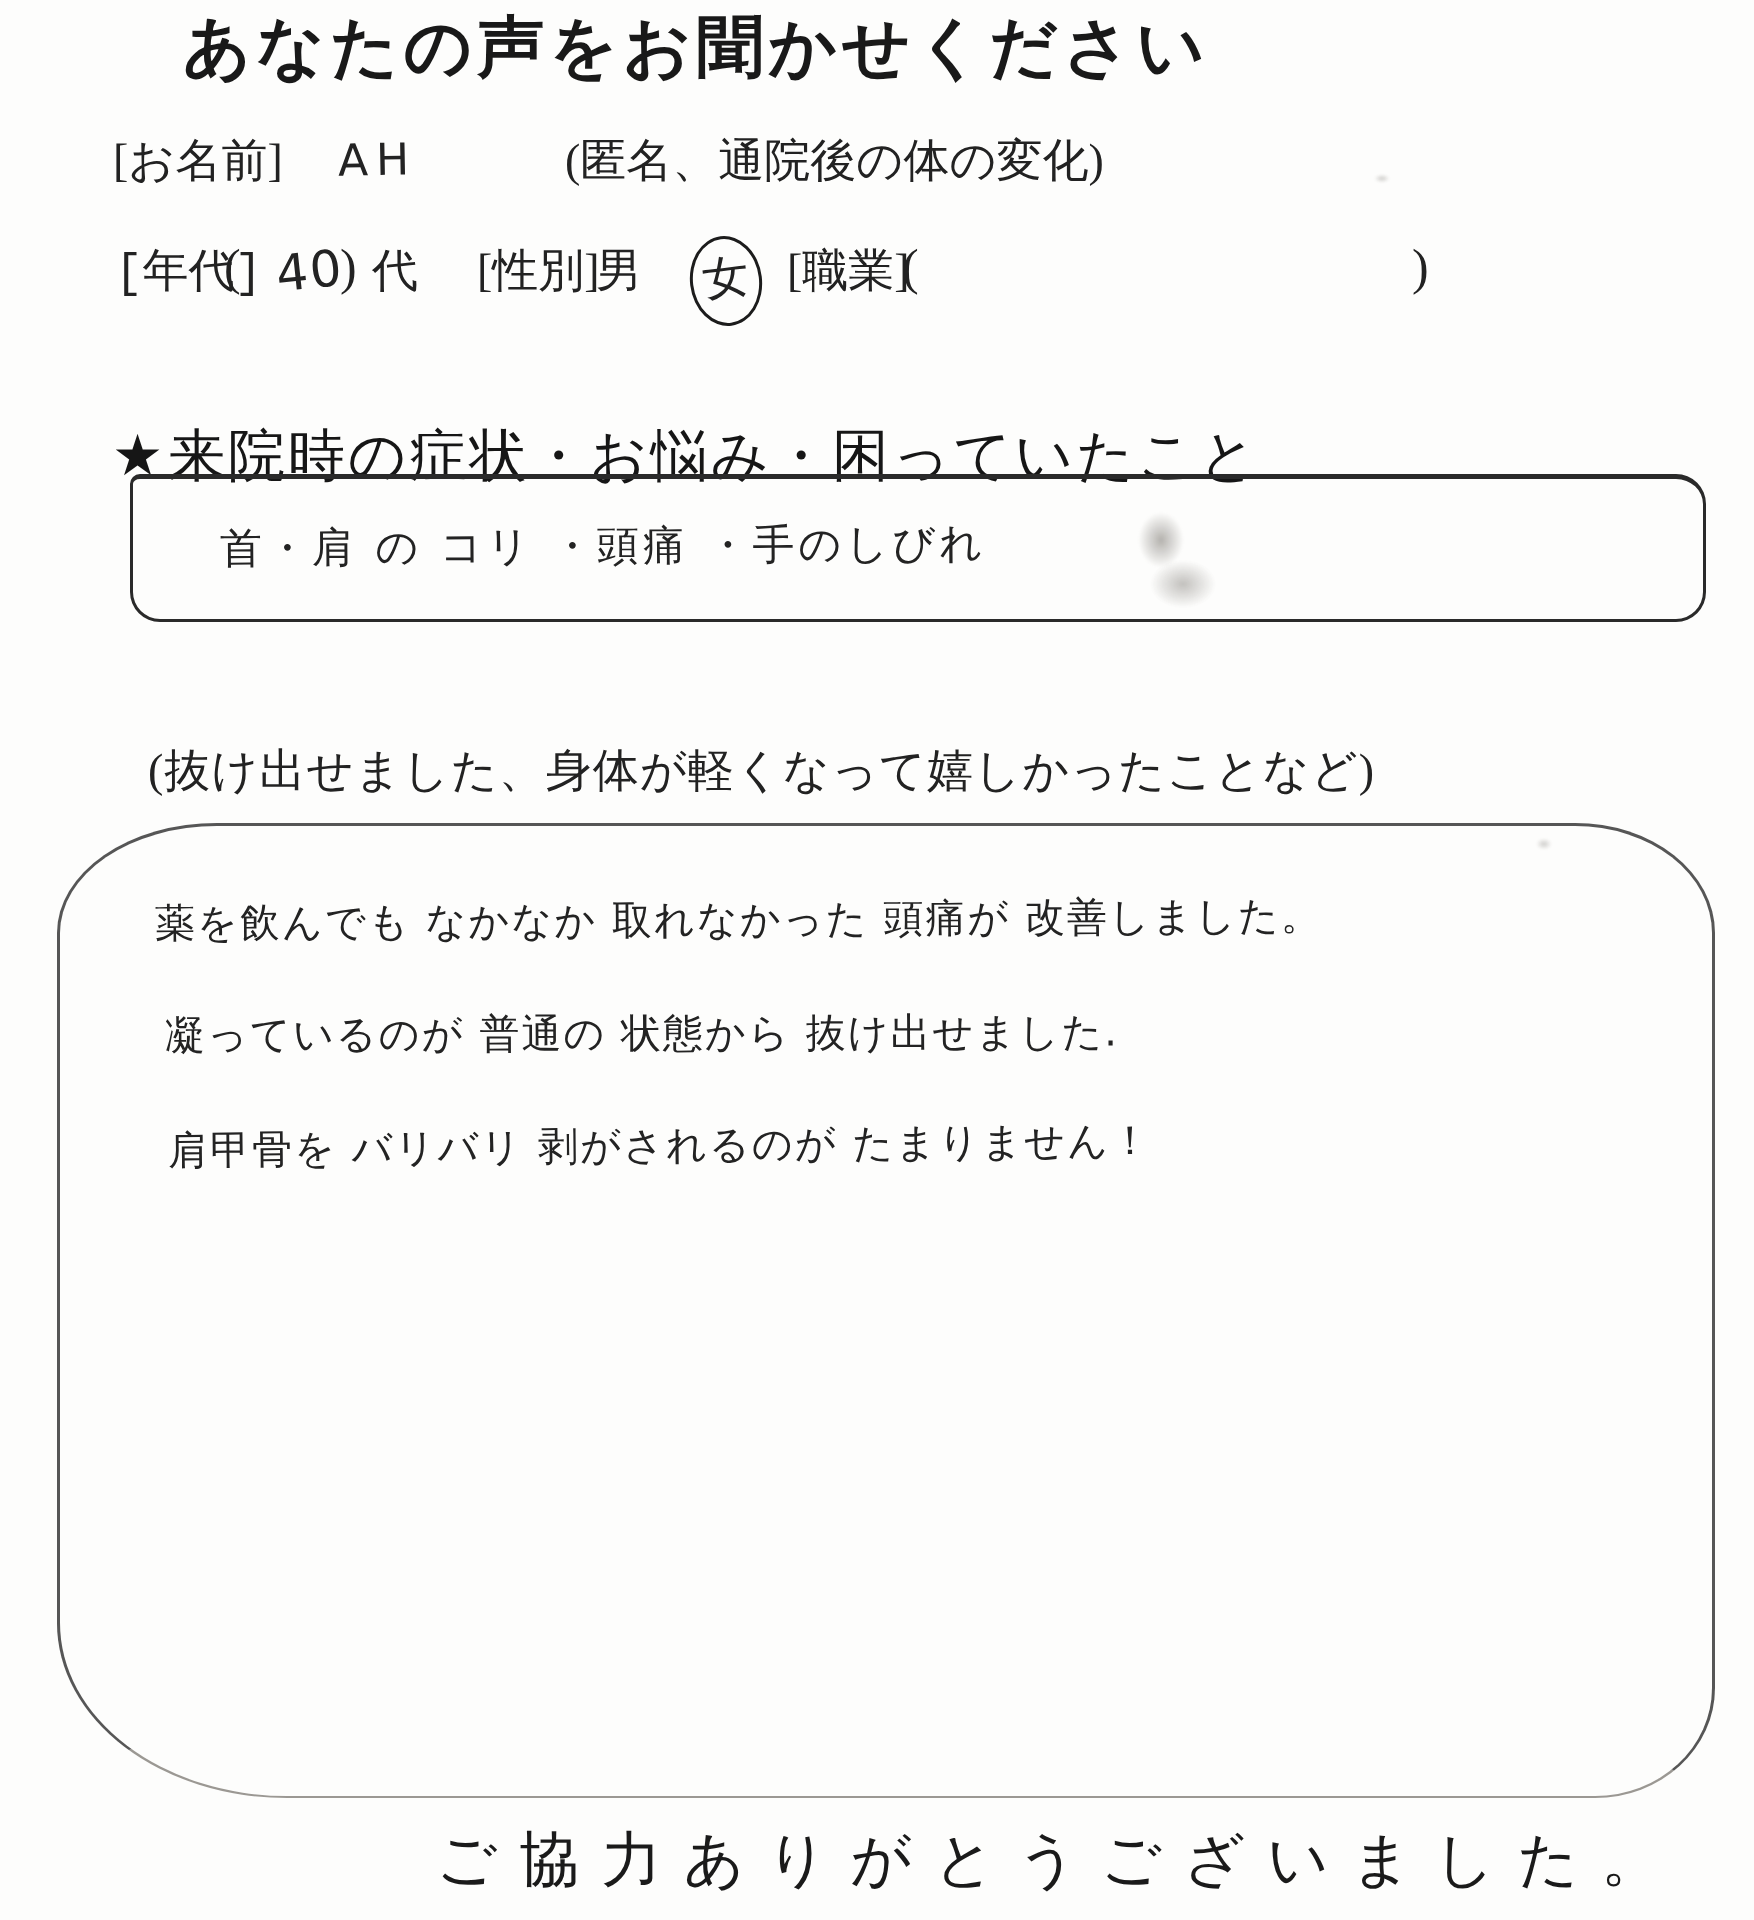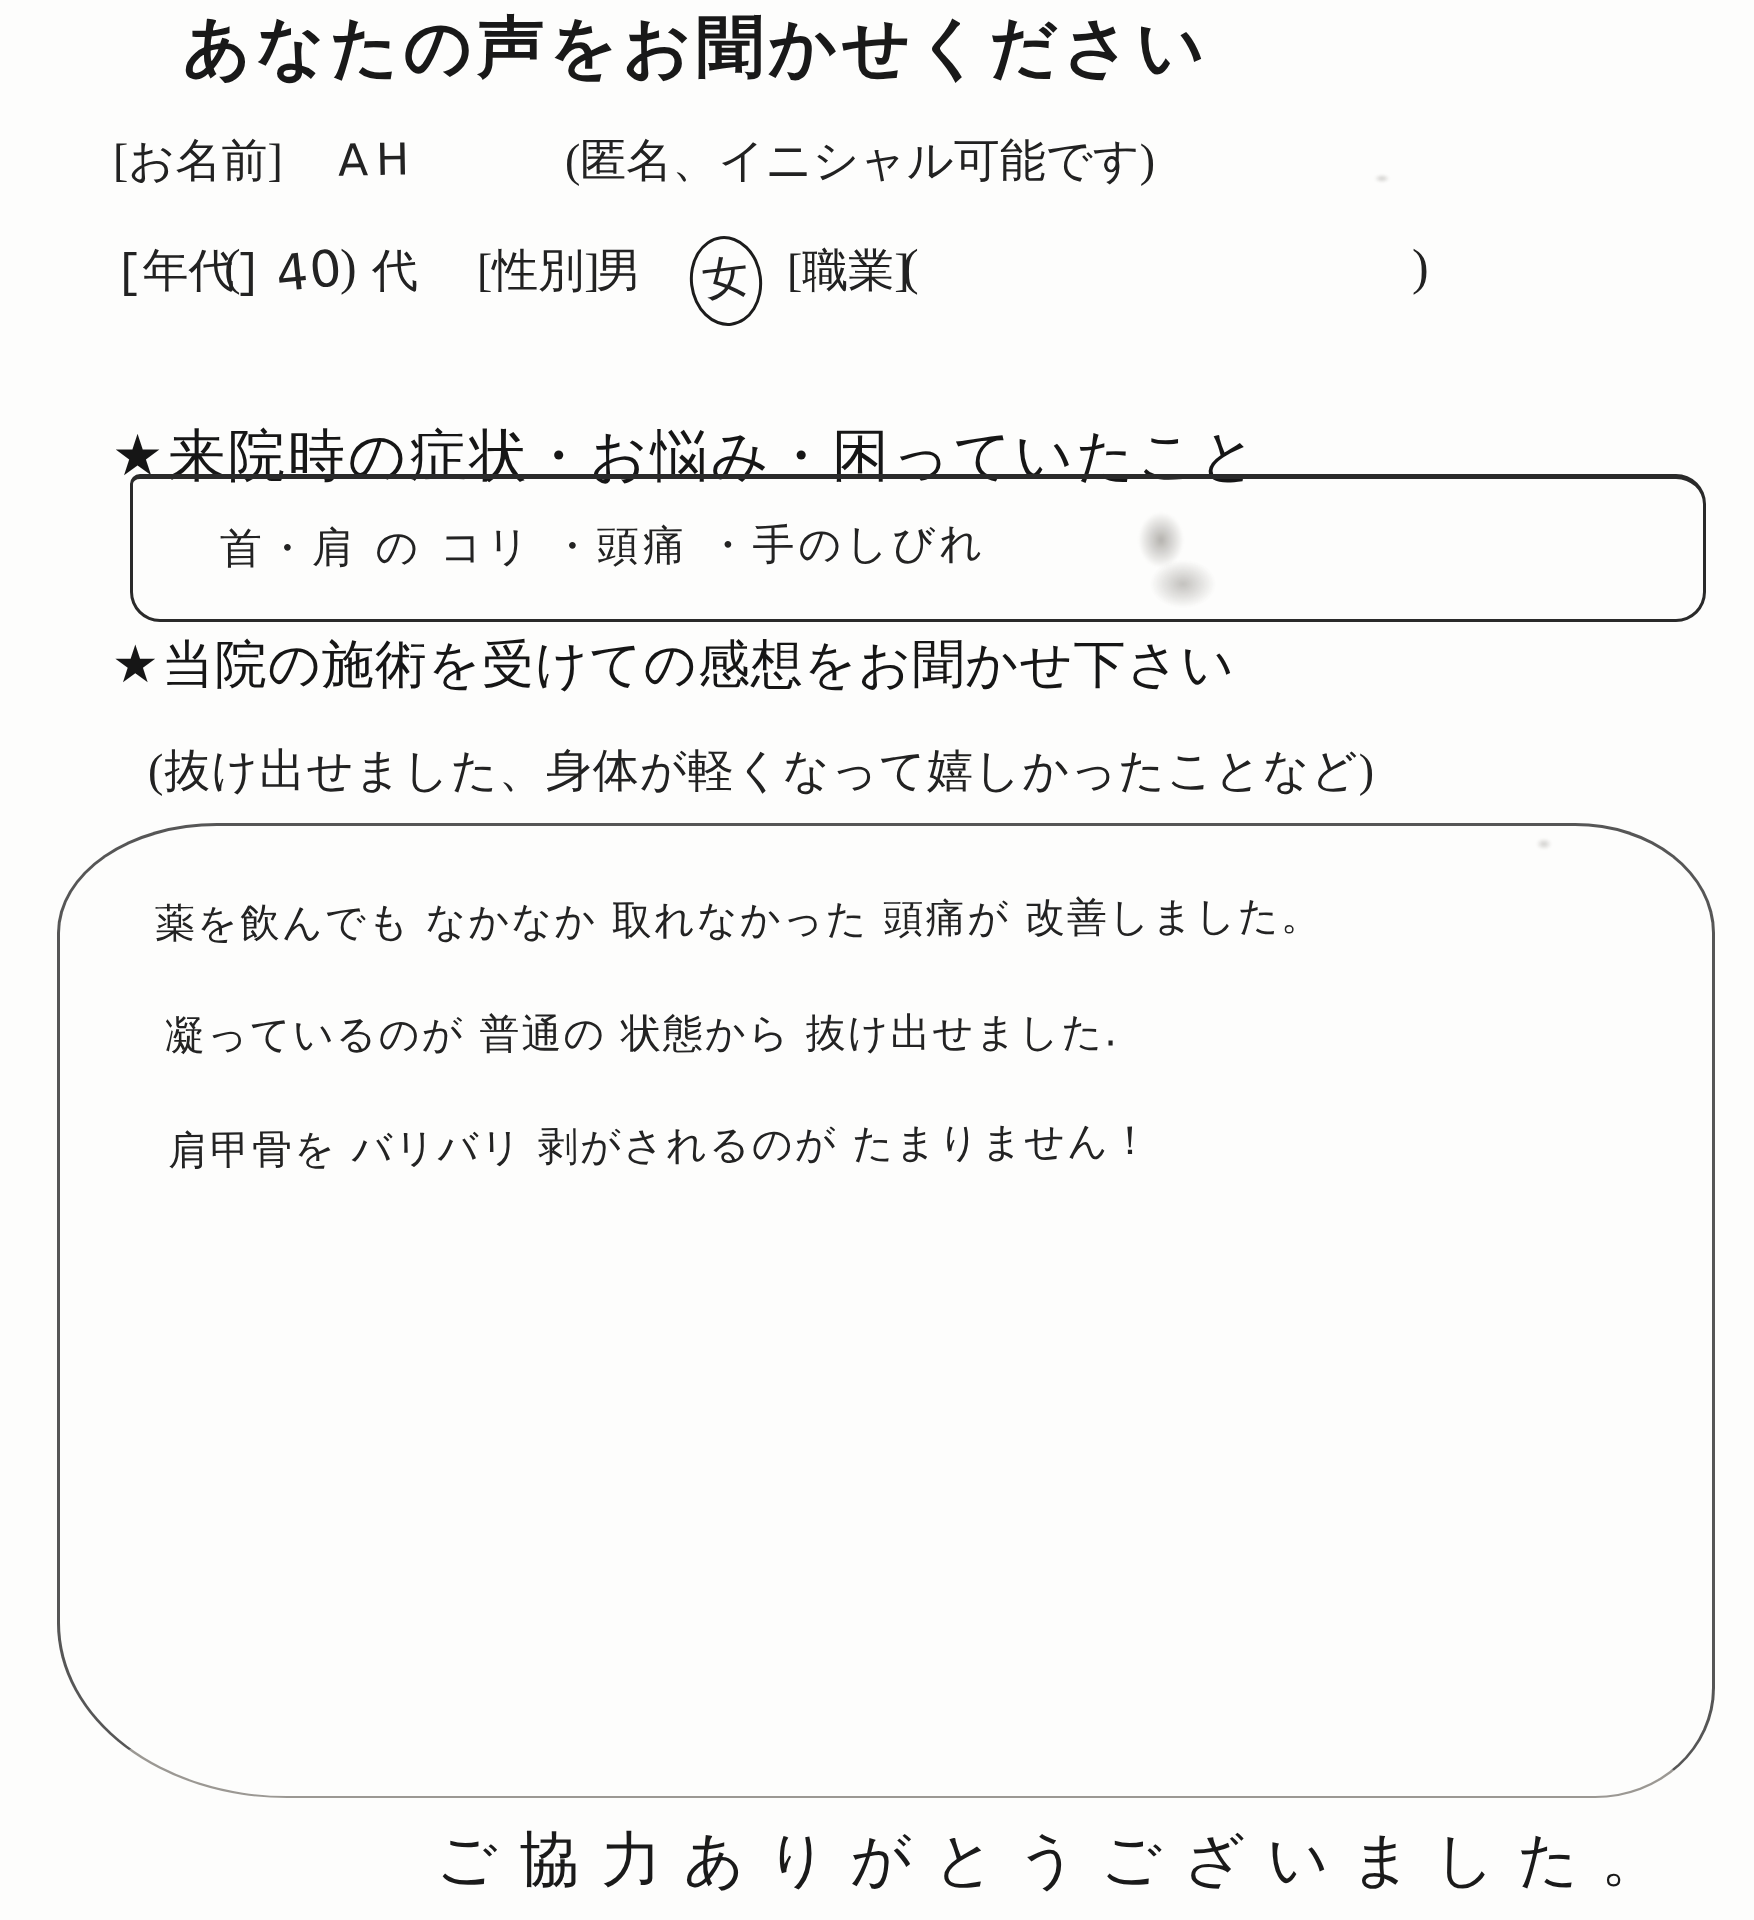--- a/index.html
+++ b/index.html
@@ -109,21 +109,21 @@
 </style>
 </head>
 <body>
 
 <div class="sheet">
 
   <div class="abs title">あなたの声をお聞かせください</div>
 
   <div class="abs printed name-label">[お名前]</div>
   <div class="abs hand name-value">AH</div>
-  <div class="abs printed name-note">(匿名、イニシャル可能です)</div>
+  <div class="abs printed name-note">(匿名、通院後の体の変化)</div>
 
   <div class="abs printed age-label">[年代]</div>
   <div class="abs printed age-open">(</div>
   <div class="abs hand age-value">40</div>
   <div class="abs printed age-close">)</div>
   <div class="abs printed age-suffix">代</div>
 
   <div class="abs printed sex-label">[性別]</div>
   <div class="abs printed sex-male">男</div>
   <div class="abs printed sex-female">
@@ -133,23 +133,20 @@
   <div class="abs printed occ-label">[職業]</div>
   <div class="abs printed occ-open">(</div>
   <div class="abs printed occ-close">)</div>
 
   <div class="abs heading h1">
     <span class="star">★</span><span>来院時の症状・お悩み・困っていたこと</span>
   </div>
   <div class="abs symptoms-box"></div>
   <div class="abs hand symptoms-answer">首・肩 の コリ ・頭痛 ・手のしびれ</div>
 
-  <div class="abs heading h2">
-    <span class="star">★</span><span>当院の施術を受けての感想をお聞かせ下さい</span>
-  </div>
   <div class="abs printed hint">(抜け出せました、身体が軽くなって嬉しかったことなど)</div>
 
   <div class="abs feedback-box"></div>
   <div class="abs hand fb-line fb-line-0">薬を飲んでも なかなか 取れなかった 頭痛が 改善しました。</div>
   <div class="abs hand fb-line fb-line-1">凝っているのが 普通の 状態から 抜け出せました.</div>
   <div class="abs hand fb-line fb-line-2">肩甲骨を バリバリ 剥がされるのが たまりません！</div>
 
   <div class="abs footer">ご協力ありがとうございました。</div>
 
   <div class="stain stain-a"></div>

